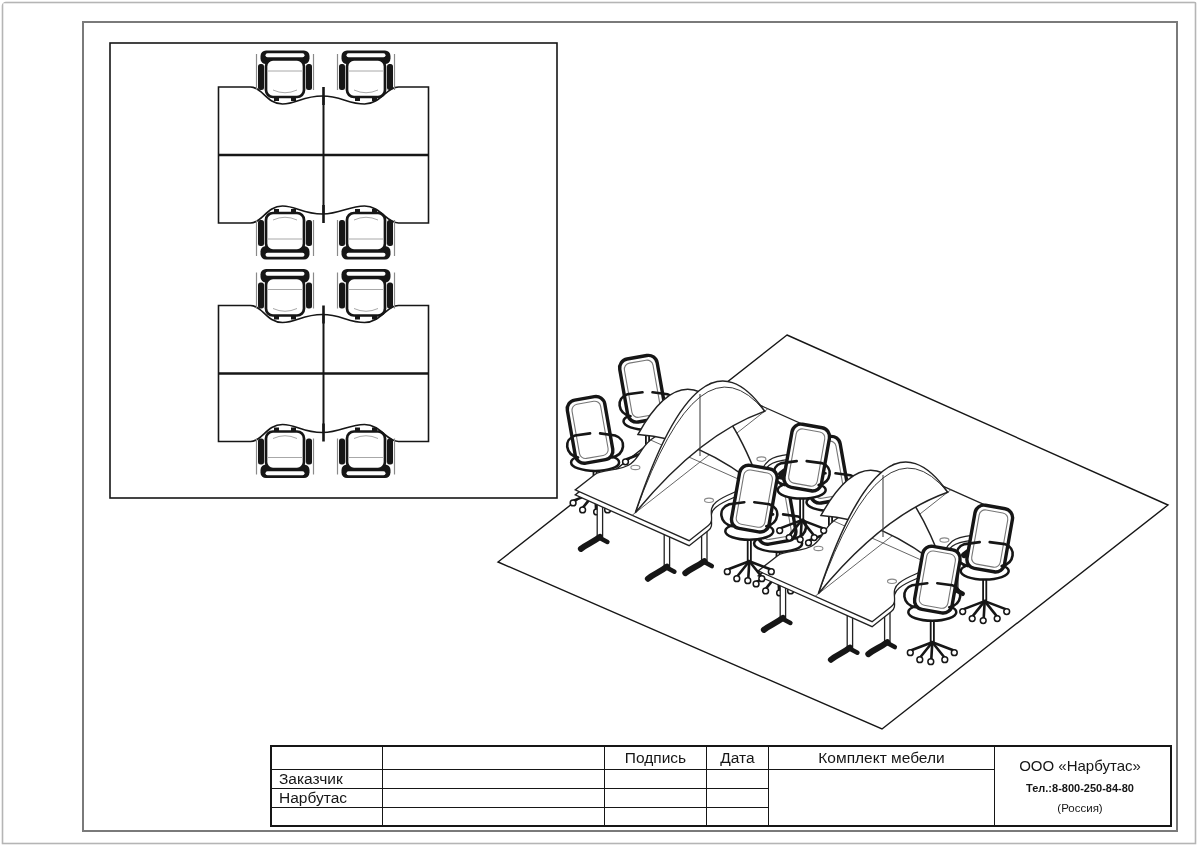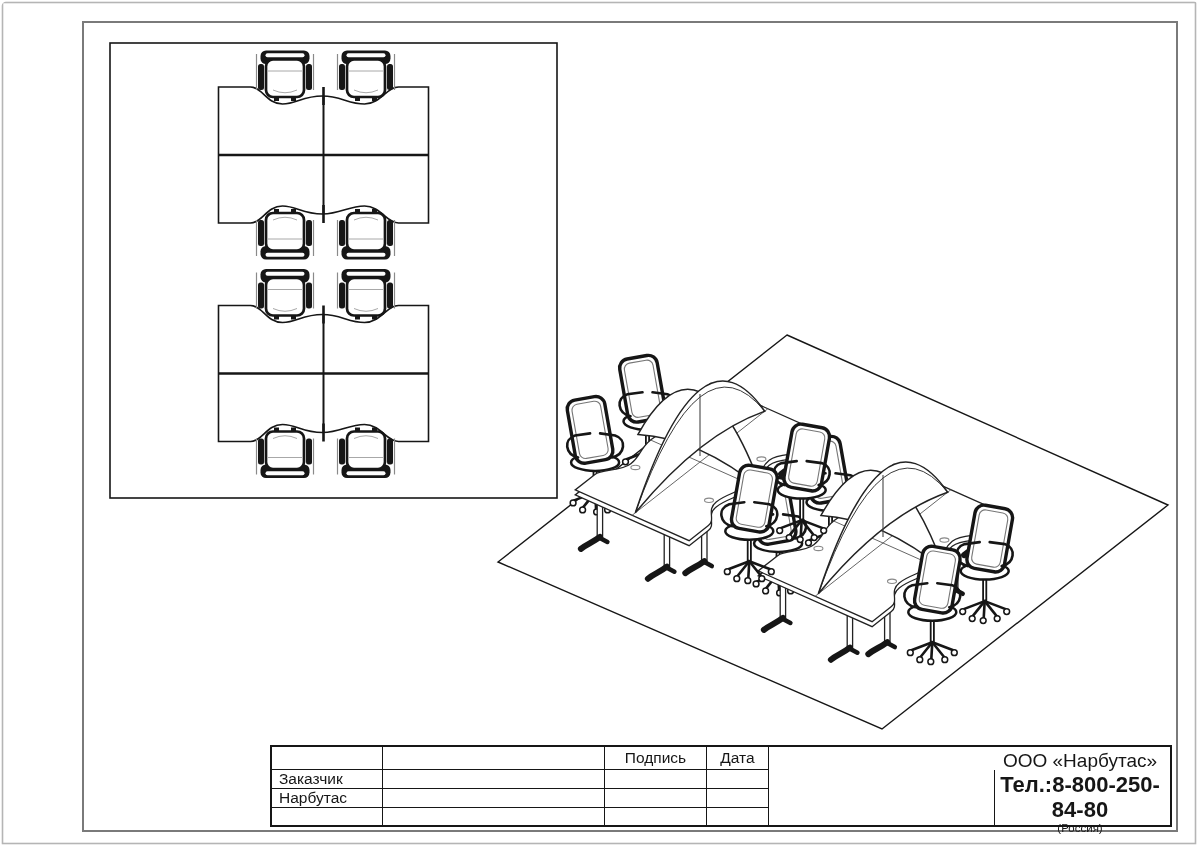--- a/index.html
+++ b/index.html
@@ -22,22 +22,22 @@
   .tb .c{border-right:1.4px solid var(--line);border-bottom:1.4px solid var(--line);box-sizing:border-box;overflow:hidden;}
   .tb .nb{border-bottom:none;}
   .tb .hdr{display:flex;align-items:center;justify-content:center;font-size:15.5px;line-height:1;}
   .tb .lbl{display:flex;align-items:center;padding-left:7px;font-size:15.5px;line-height:1;text-align:center;}
   .tb .big{grid-column:5;grid-row:2/5;}
   .tb .company{
     grid-column:6;grid-row:1/5;border:none;
     display:flex;flex-direction:column;justify-content:space-evenly;
     padding:3px 9px 3px 4px;box-sizing:border-box;
   }
-  .company .nm{text-align:center;font-size:19px;line-height:1.15;}
-  .company .ph{text-align:center;font-size:22px;font-weight:700;line-height:1.15;}
+  .company .nm{text-align:center;font-size:15px;line-height:1.15;}
+  .company .ph{text-align:center;font-size:11px;font-weight:700;line-height:1.15;}
   .company .ct{text-align:center;font-size:11.5px;line-height:1.1;}
 </style>
 </head>
 <body>
 
 <div class="sheet">
 
   <svg id="cv" width="1200" height="850" viewBox="0 0 1200 850">
     <defs id="defs">
 <g id="pchair">
@@ -165,20 +165,21 @@
         <use href="#ichair" transform="translate(932.3,644.2) scale(-1,1)"></use>
       </g>
   </svg>
 
   <div class="tb">
 
     <div class="c" style="grid-column:1;grid-row:1"></div>
     <div class="c" style="grid-column:2;grid-row:1"></div>
     <div class="c hdr" style="grid-column:3;grid-row:1">Подпись</div>
     <div class="c hdr" style="grid-column:4;grid-row:1">Дата</div>
+    <div class="c hdr" style="grid-column:5;grid-row:1">Комплект мебели</div>
 
     <div class="c lbl" style="grid-column:1;grid-row:2">Заказчик</div>
     <div class="c" style="grid-column:2;grid-row:2"></div>
     <div class="c" style="grid-column:3;grid-row:2"></div>
     <div class="c" style="grid-column:4;grid-row:2"></div>
 
     <div class="c lbl" style="grid-column:1;grid-row:3">Нарбутас</div>
     <div class="c" style="grid-column:2;grid-row:3"></div>
     <div class="c" style="grid-column:3;grid-row:3"></div>
     <div class="c" style="grid-column:4;grid-row:3"></div>

